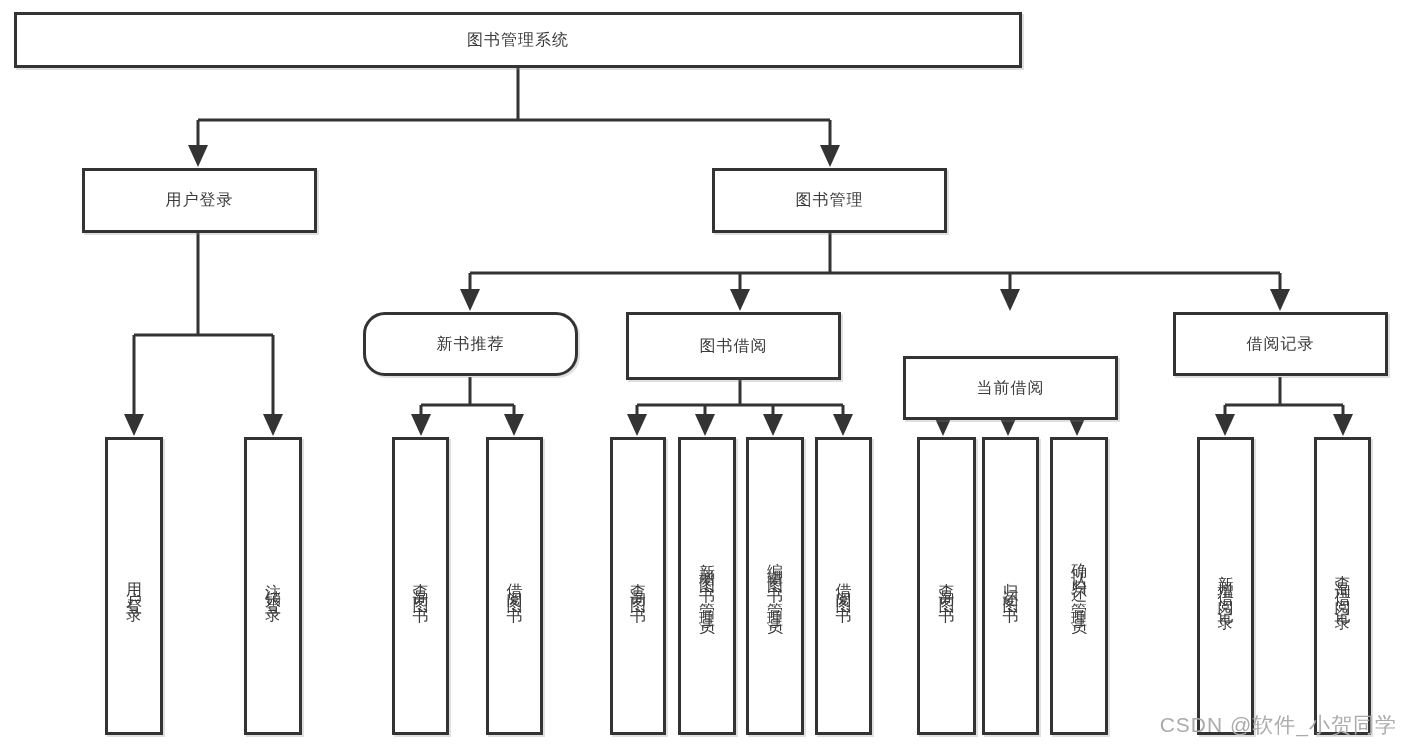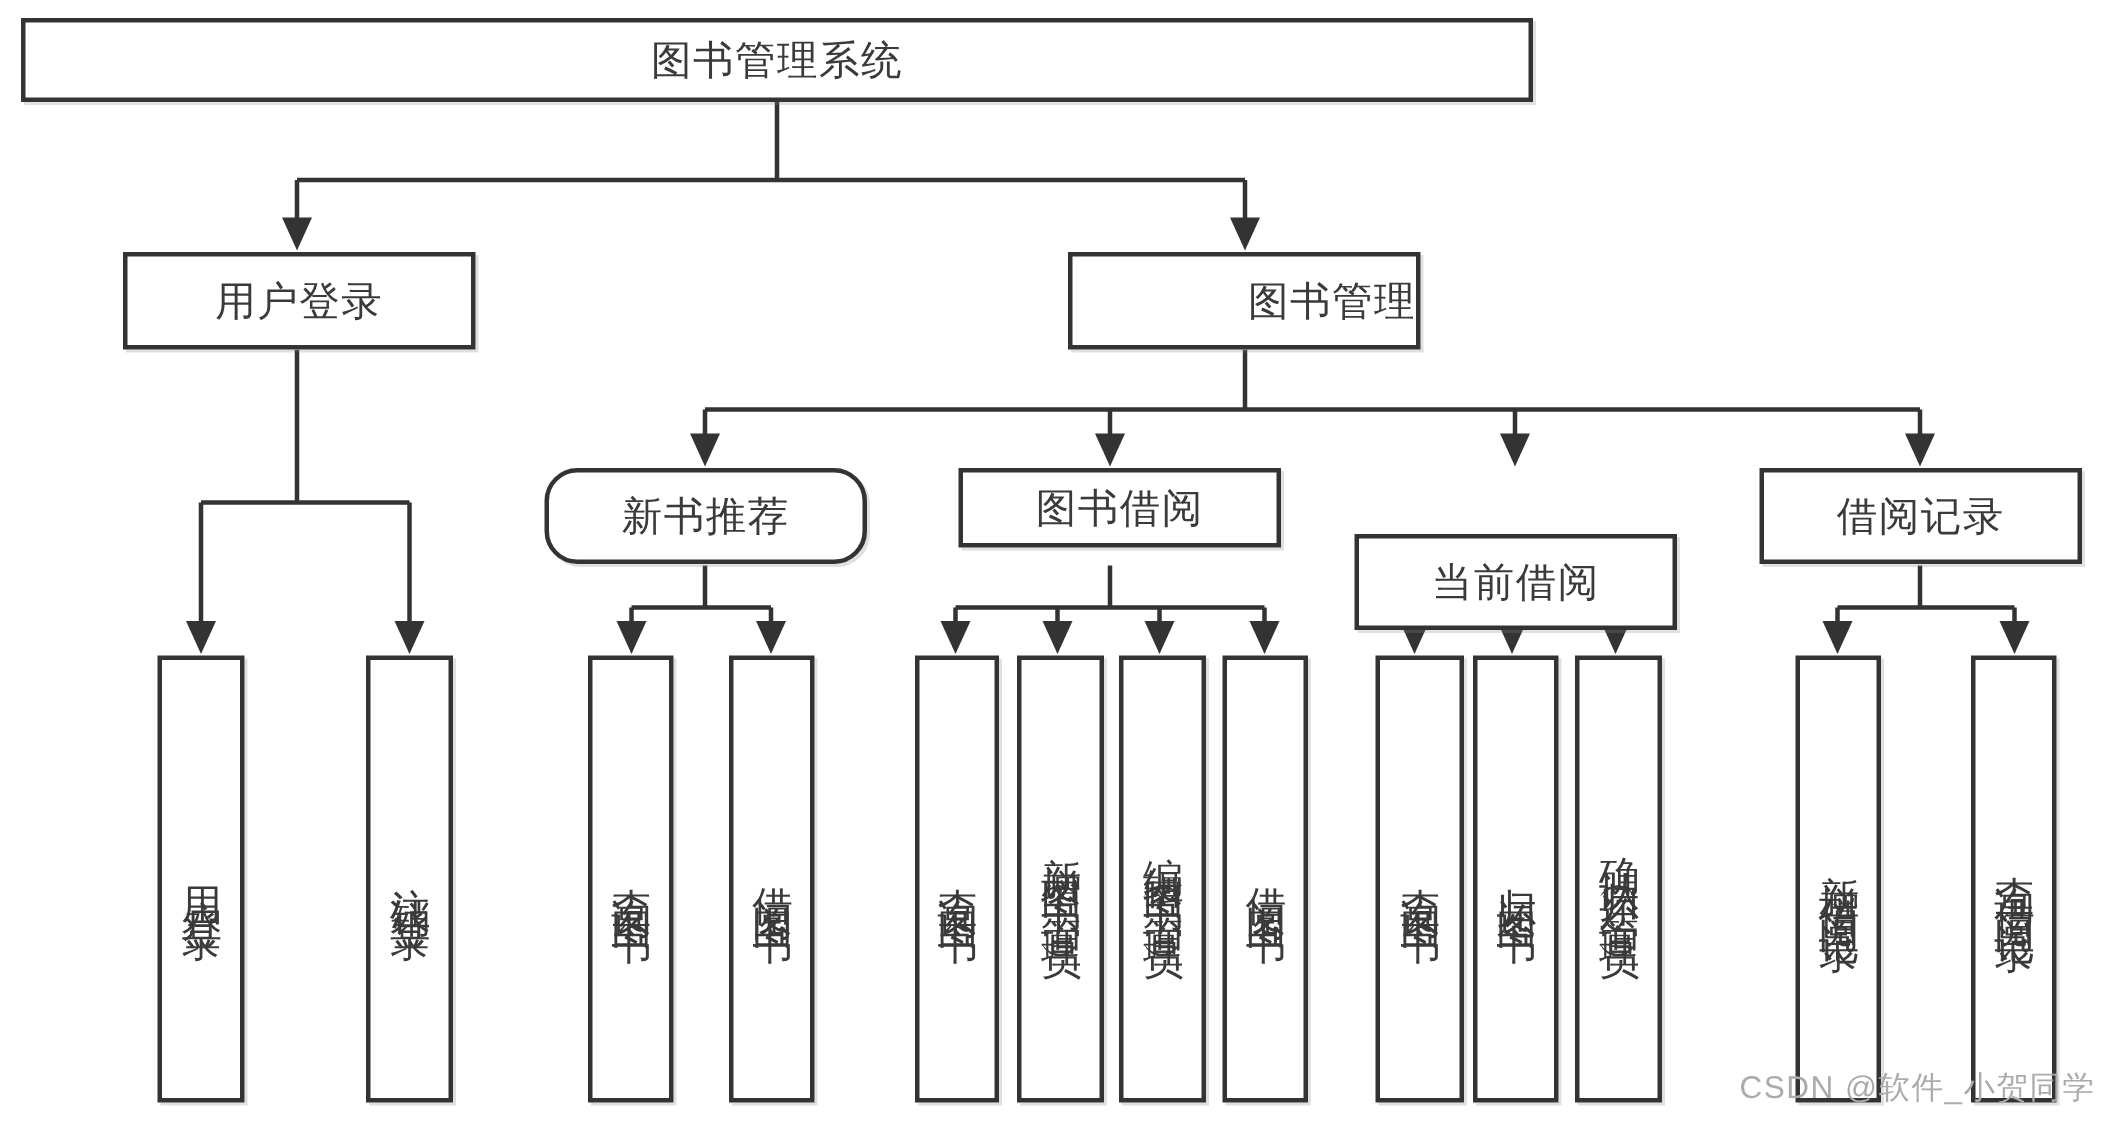--- a/index.html
+++ b/index.html
@@ -19,21 +19,21 @@
   }
   .node {
     position: absolute;
     box-sizing: border-box;
     background: var(--box-bg, #ffffff);
     border: 3px solid var(--line, #333333);
     color: var(--text, #3a3a3a);
     display: flex;
     align-items: center;
     justify-content: center;
-    font-size: 27px;
+    font-size: 16px;
     box-shadow: 2px 2px 0 rgba(130,130,130,0.25);
   }
   .node.h { letter-spacing: 1px; }
   .vtext {
     writing-mode: vertical-rl;
     text-orientation: mixed;
     letter-spacing: 8px;
     line-height: 1;
     white-space: nowrap;
   }
@@ -90,28 +90,28 @@
     </g>
   </svg>
 
   <div class="node h" style="left:14px; top:12px; width:1008px; height:56px;">
     <span>图书管理系统</span>
   </div>
 
   <div class="node h" style="left:82px; top:168px; width:235px; height:65px;">
     <span>用户登录</span>
   </div>
-  <div class="node h" style="left:712px; top:168px; width:235px; height:65px;justify-content:flex-end;">
+  <div class="node h" style="left:712px; top:168px; width:235px; height:65px;">
     <span>图书管理</span>
   </div>
 
   <div class="node h" style="left:363px; top:312px; width:215px; height:64px;border-radius:22px;">
     <span>新书推荐</span>
   </div>
-  <div class="node h" style="left:639px; top:312px; width:215px; height:53px;">
+  <div class="node h" style="left:626px; top:312px; width:215px; height:68px;">
     <span>图书借阅</span>
   </div>
   <div class="node h" style="left:903px; top:312px; width:215px; height:64px;margin-top:44px;">
     <span>当前借阅</span>
   </div>
   <div class="node h" style="left:1173px; top:312px; width:215px; height:64px;">
     <span>借阅记录</span>
   </div>
 
   <div class="node" style="left:105px; top:437px; width:58px; height:298px;">

